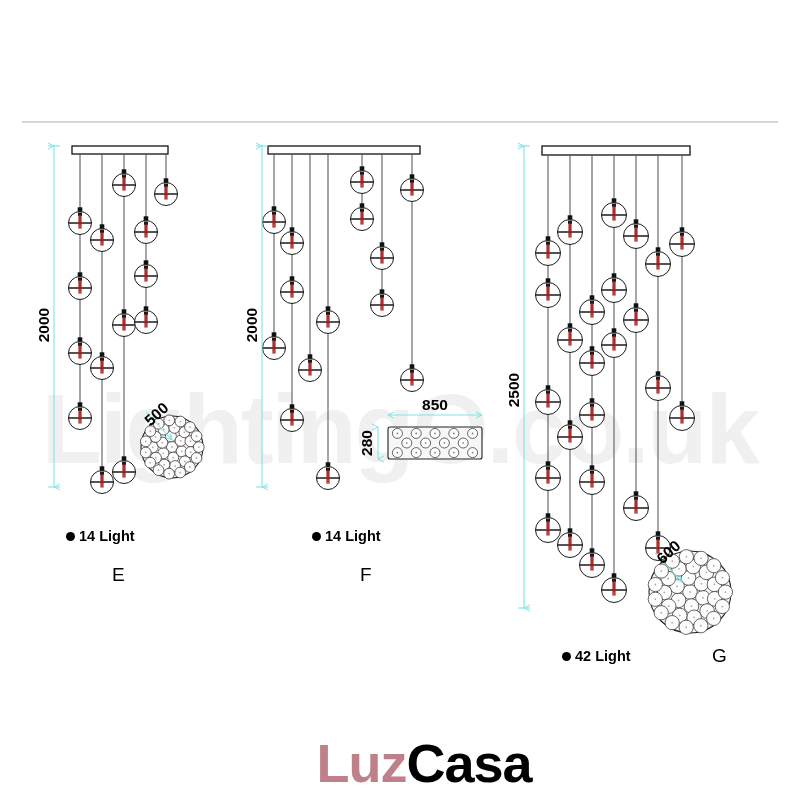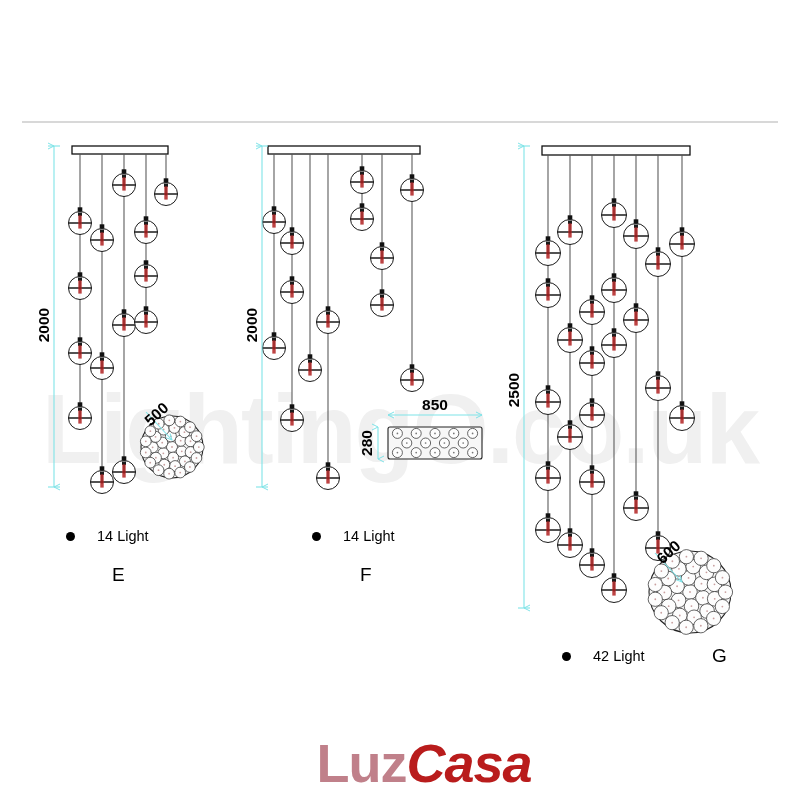--- a/index.html
+++ b/index.html
@@ -65,34 +65,34 @@
     top: 736px;
     width: 800px;
     text-align: center;
     font-size: 54px;
     font-weight: 700;
     letter-spacing: -1px;
     line-height: 1;
     white-space: nowrap;
   }
   #brand .luz { color: #c0808a; margin-left: 48px; }
-  #brand .casa { color: #b91c1c; font-style: italic; }
+  #brand .casa { color: #000000; }
 
   
   .caption {
     position: absolute;
     white-space: nowrap;
     color: #000;
   }
   .cap-row {
     display: flex;
     align-items: center;
-    gap: 22px;
+    gap: 4px;
     font-size: 14.5px;
-    font-weight: 400;
+    font-weight: 700;
     justify-content: space-between;
   }
   .cap-dot {
     width: 9px;
     height: 9px;
     border-radius: 50%;
     background: #000;
     flex: 0 0 auto;
   }
   .cap-letter {

